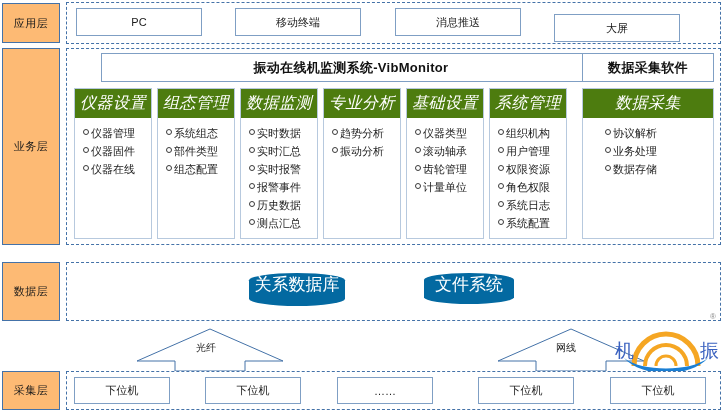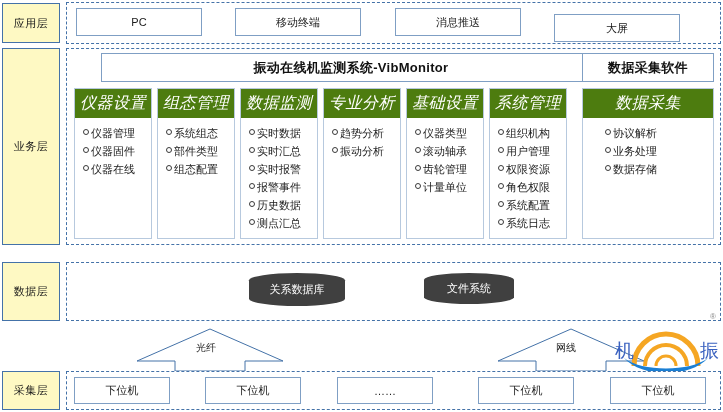--- a/index.html
+++ b/index.html
@@ -16,21 +16,21 @@
     width: 723px;
     height: 412px;
     background: #ffffff;
     overflow: hidden;
   }
 
   
   .layer-label {
     position: absolute;
     border: 1px solid #4472a8;
-    background: #fef9c3;
+    background: #fdba74;
     display: flex;
     align-items: center;
     justify-content: center;
     font-size: 11px;
     color: #1a1a1a;
     letter-spacing: 0.5px;
     box-sizing: border-box;
   }
 
   
@@ -108,27 +108,26 @@
     border-radius: 50%;
     margin-right: 2px;
     flex: 0 0 auto;
     position: relative;
     top: -2px;
   }
 
   
   .cylinder {
     position: absolute;
-    background: #404040;
+    background: #0369a1;
     border-radius: 50% / 22%;
     display: flex;
-    align-items: center;
     justify-content: center;
     color: #ffffff;
-    font-size: 11px;
+    font-size: 17px;
     box-sizing: border-box;
   }
 
   
   .block-arrow {
     position: absolute;
   }
   .arrow-label {
     position: absolute;
     font-size: 10px;
@@ -308,25 +307,25 @@
       <div class="module-item">
           <span class="bullet"></span>
           <span>权限资源</span>
         </div>
       <div class="module-item">
           <span class="bullet"></span>
           <span>角色权限</span>
         </div>
       <div class="module-item">
           <span class="bullet"></span>
+          <span>系统日志</span>
+        </div>
+      <div class="module-item">
+          <span class="bullet"></span>
           <span>系统配置</span>
-        </div>
-      <div class="module-item">
-          <span class="bullet"></span>
-          <span>系统日志</span>
         </div>
     </div>
   </div>
 
   <div class="module-col" style="left:582px; top:88px; width:132px; height:151px;">
     <div class="module-head">数据采集</div>
     <div class="module-items" style="padding-left:22px;">
       <div class="module-item">
           <span class="bullet"></span>
           <span>协议解析</span>

